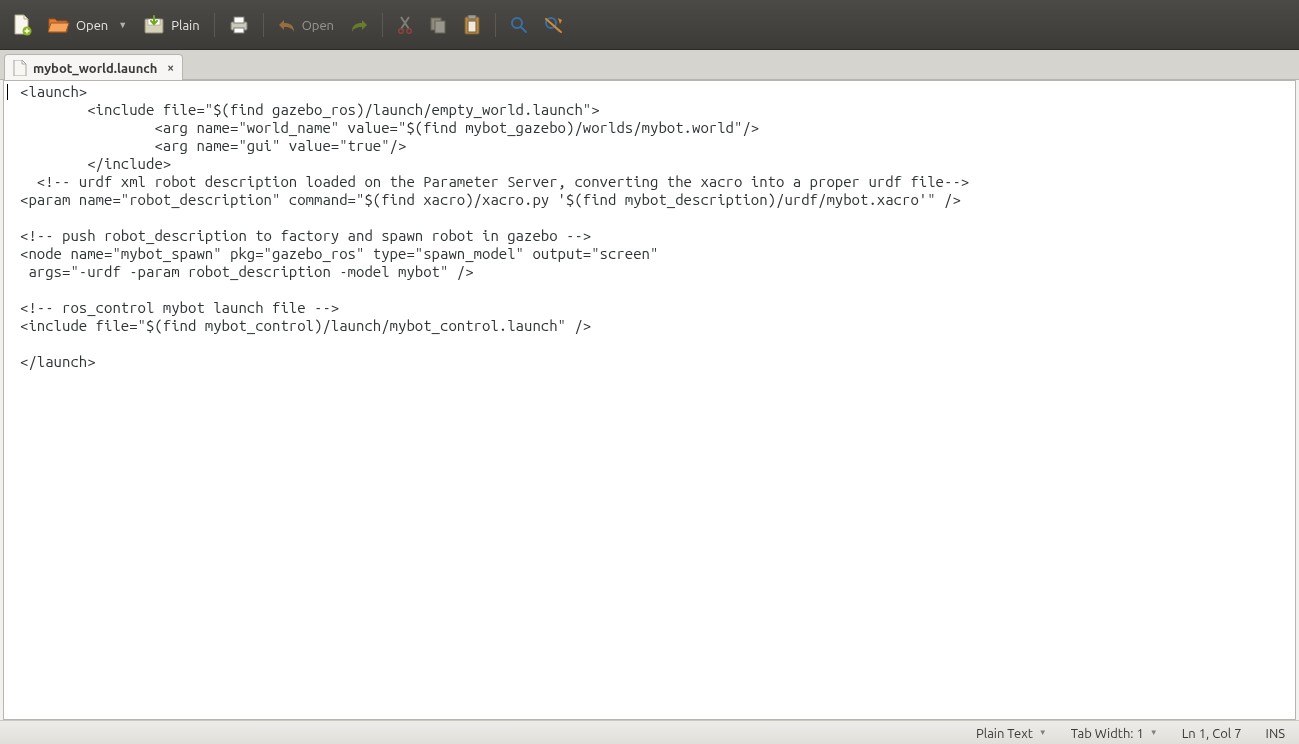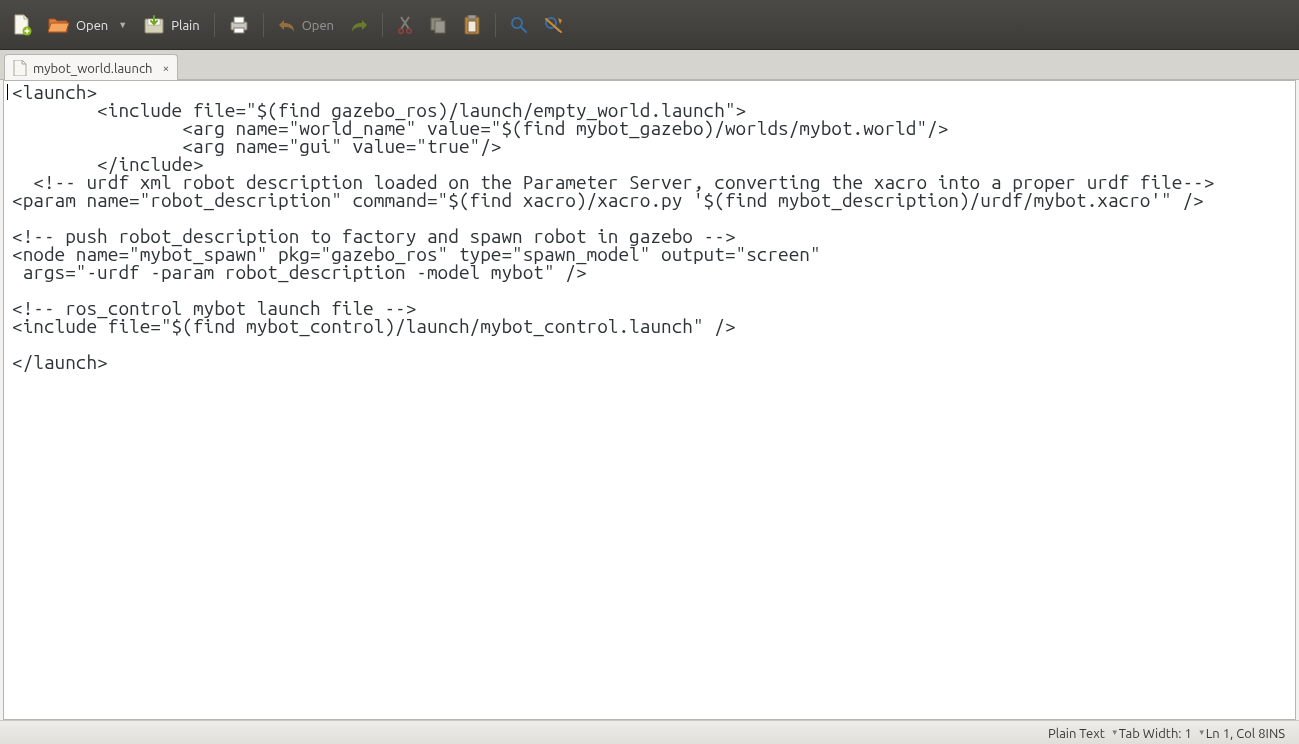--- a/index.html
+++ b/index.html
@@ -38,20 +38,21 @@
   .disabled { opacity: 0.5; cursor: default; }
 
   
   .tabbar {
     height: 30px;
     background: #d6d4cf;
     display: flex;
     align-items: flex-end;
     padding: 0 4px;
     border-bottom: 1px solid #b7b5af;
+    font-weight: bold;
   }
   .tab {
     display: flex;
     align-items: center;
     gap: 6px;
     height: 26px;
     padding: 0 8px;
     background: #f7f6f5;
     border: 1px solid #b7b5af;
     border-bottom: none;
@@ -69,42 +70,43 @@
     flex: 1;
     background: #ffffff;
     border: 1px solid #b7b5af;
     margin: 0 3px 0 3px;
     overflow: auto;
     position: relative;
   }
   .editor {
     white-space: pre;
     font-family: "Ubuntu Mono", "DejaVu Sans Mono", monospace;
-    font-size: 19px;
+    font-size: 15px;
     line-height: 18px;
     color: #2e3436;
-    padding: 2px 8px;
+    padding: 2px 16px;
   }
   .cursor {
     position: absolute;
     left: 3px;
     top: 3px;
     width: 1px;
     height: 16px;
     background: #000;
   }
 
   
   .statusbar {
     height: 24px;
     background: linear-gradient(to bottom, #edece8 0%, #e1dfda 100%);
     border-top: 1px solid #cac8c2;
     display: flex;
     align-items: center;
     justify-content: flex-end;
+    gap: 24px;
     padding: 0 14px;
     font-size: 13px;
     color: #3c3b37;
   }
   .status-item { display: flex; align-items: center; gap: 4px; }
   .tiny-arrow { font-size: 8px; opacity: 0.6; margin-left: 2px; }
 </style>
 </head>
 <body>
 
@@ -266,18 +268,18 @@
 <div class="statusbar">
   <div class="status-item">
     <span>Plain Text</span>
     <span class="tiny-arrow">▼</span>
   </div>
   <div class="status-item">
     <span>Tab Width: 1</span>
     <span class="tiny-arrow">▼</span>
   </div>
   <div class="status-item">
-    <span>Ln 1, Col 8</span>
+    <span>Ln 1, Col 7</span>
   </div>
   <div class="status-item">
     <span>INS</span>
   </div>
 </div>
 
 </body></html>

